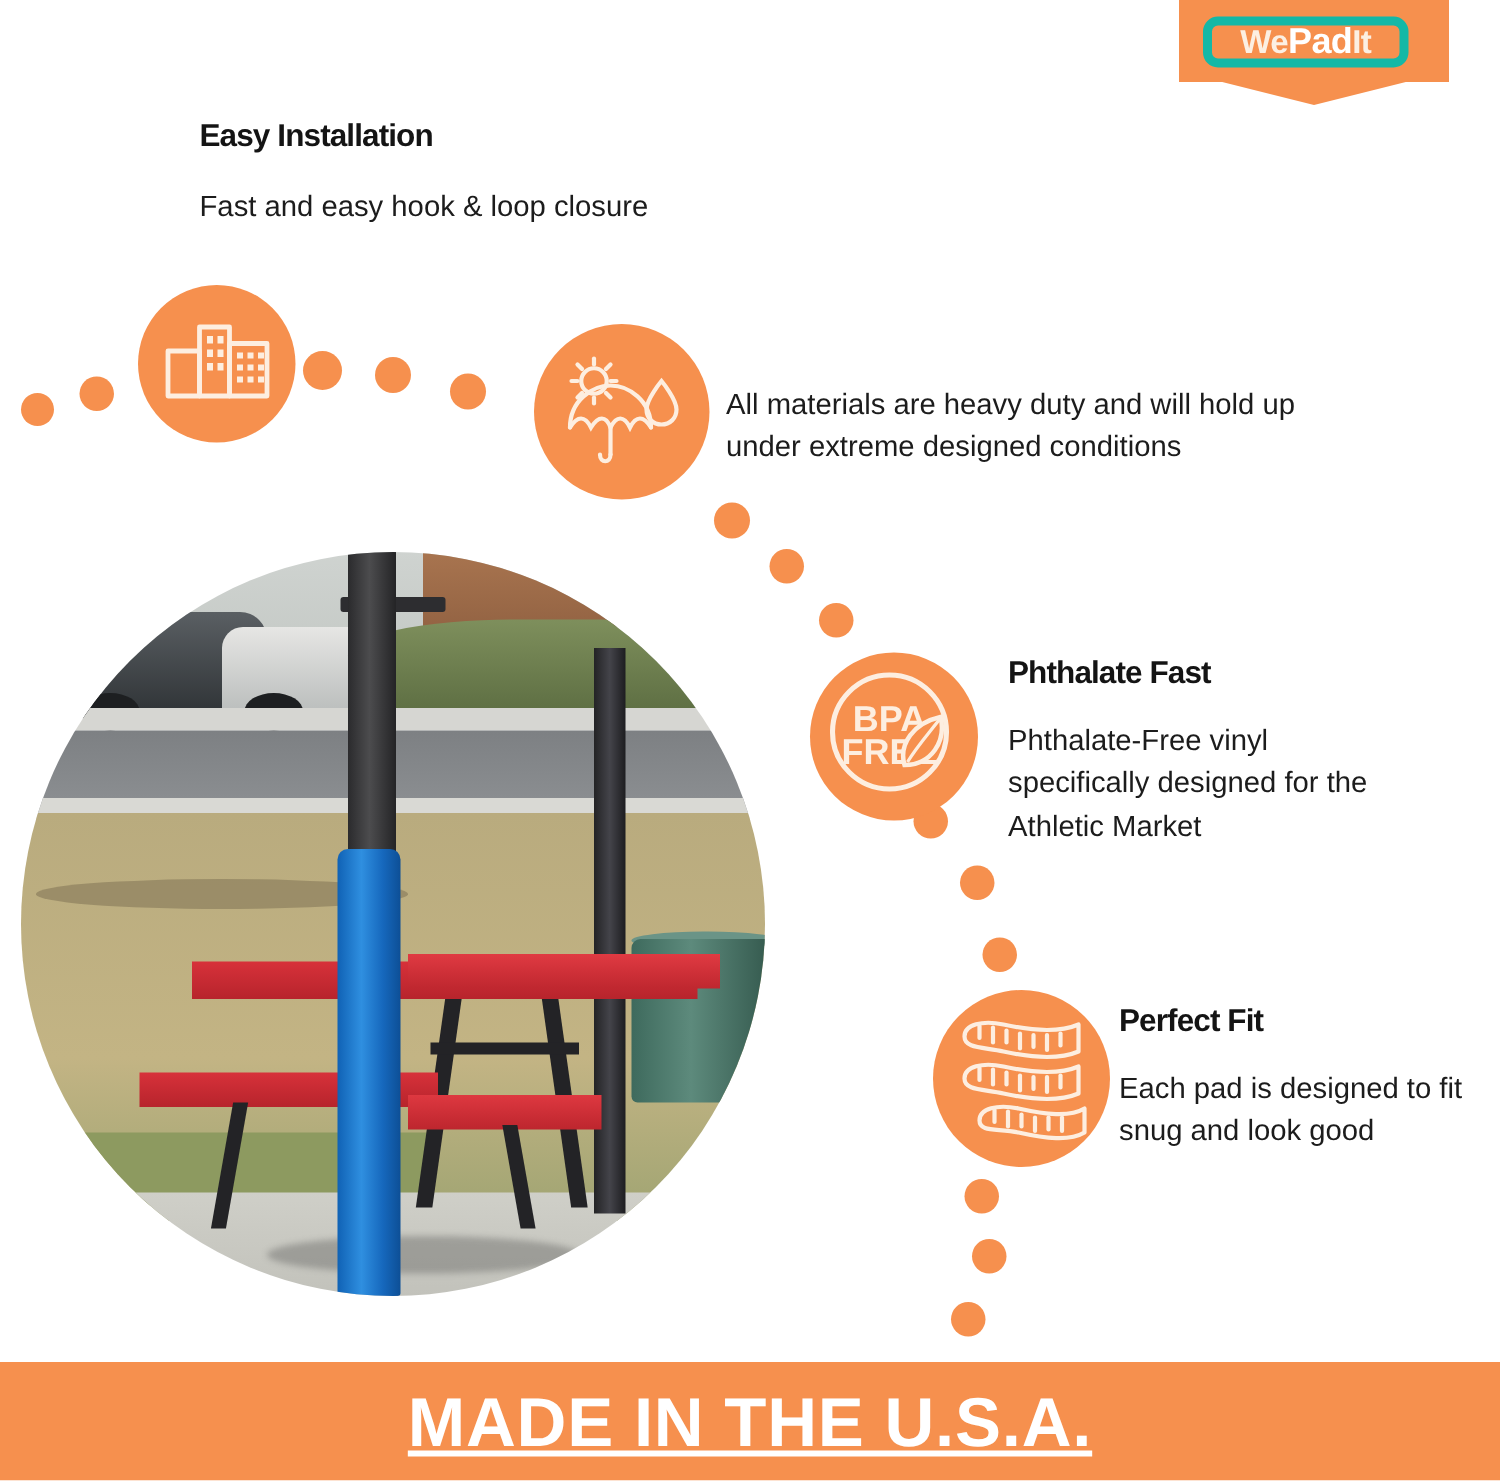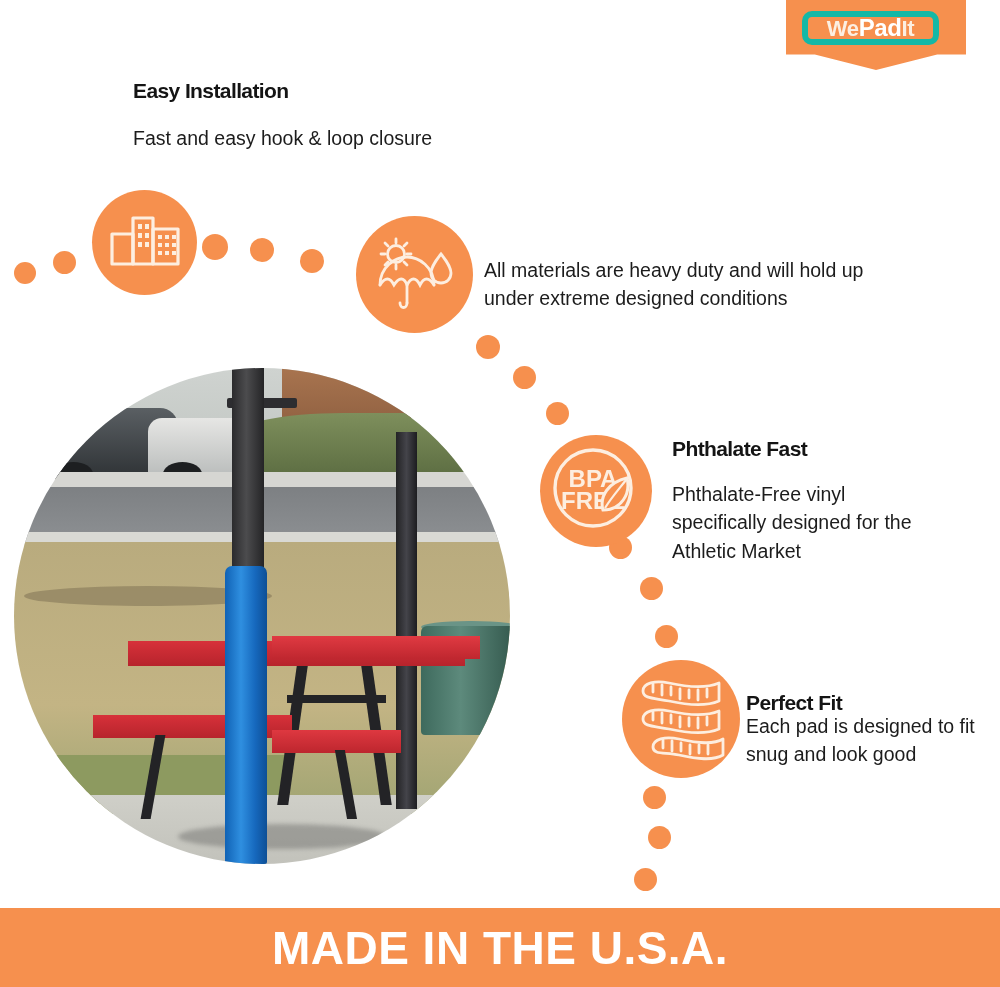--- a/index.html
+++ b/index.html
@@ -46,21 +46,21 @@
 
   #f1-title { left:133px; top:80px; }
   #f1-desc  { left:133px; top:124px; width:420px; }
 
   #f2-title { left:484px; top:214px; }
   #f2-desc  { left:484px; top:256px; width:410px; }
 
   #f3-title { left:672px; top:438px; }
   #f3-desc  { left:672px; top:480px; width:270px; }
 
-  #f4-title { left:746px; top:670px;margin-top:22px; }
+  #f4-title { left:746px; top:670px; }
   #f4-desc  { left:746px; top:712px; width:235px; }
 
   
   .icon-circle {
     position:absolute; border-radius:50%;
     background:#F6904E;
     display:flex; align-items:center; justify-content:center;
   }
   #icon-install { left:92px; top:190px; width:105px; height:105px; }
   #icon-weather { left:356px; top:216px; width:117px; height:117px; }
@@ -142,21 +142,21 @@
   .ph-shadow { position:absolute; left:33%; top:92%; width:42%; height:5%;
               background:rgba(60,60,60,.30); border-radius:50%; filter:blur(2px); }
 
   
   .usa-banner {
     position:absolute; left:0; top:908px; width:1000px; height:79px;
     background:#F6904E; display:flex; align-items:center; justify-content:center;
   }
   .usa-text {
     color:#ffffff; font-size:46px; font-weight:bold;
-    letter-spacing:0.5px; white-space:nowrap;
+    letter-spacing:0.5px; white-space:nowrap;text-decoration:underline;
   }
 </style>
 </head>
 <body>
 
 <div class="stage">
 
   <div class="logo-wrap">
     <div class="logo-banner"></div>
     <div class="logo-inner">

